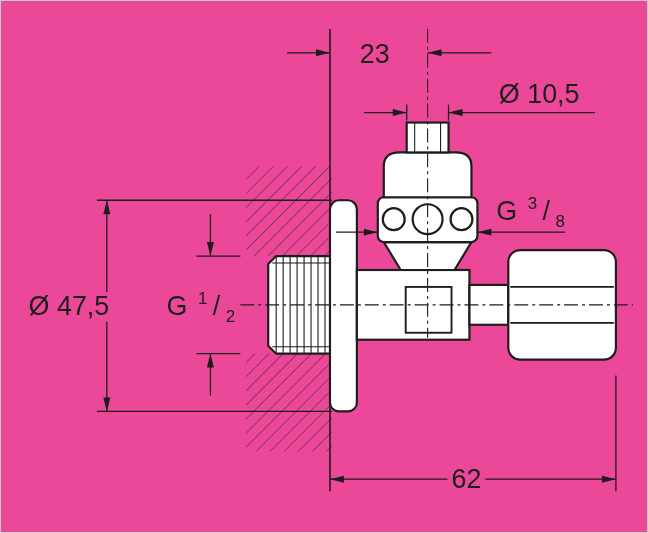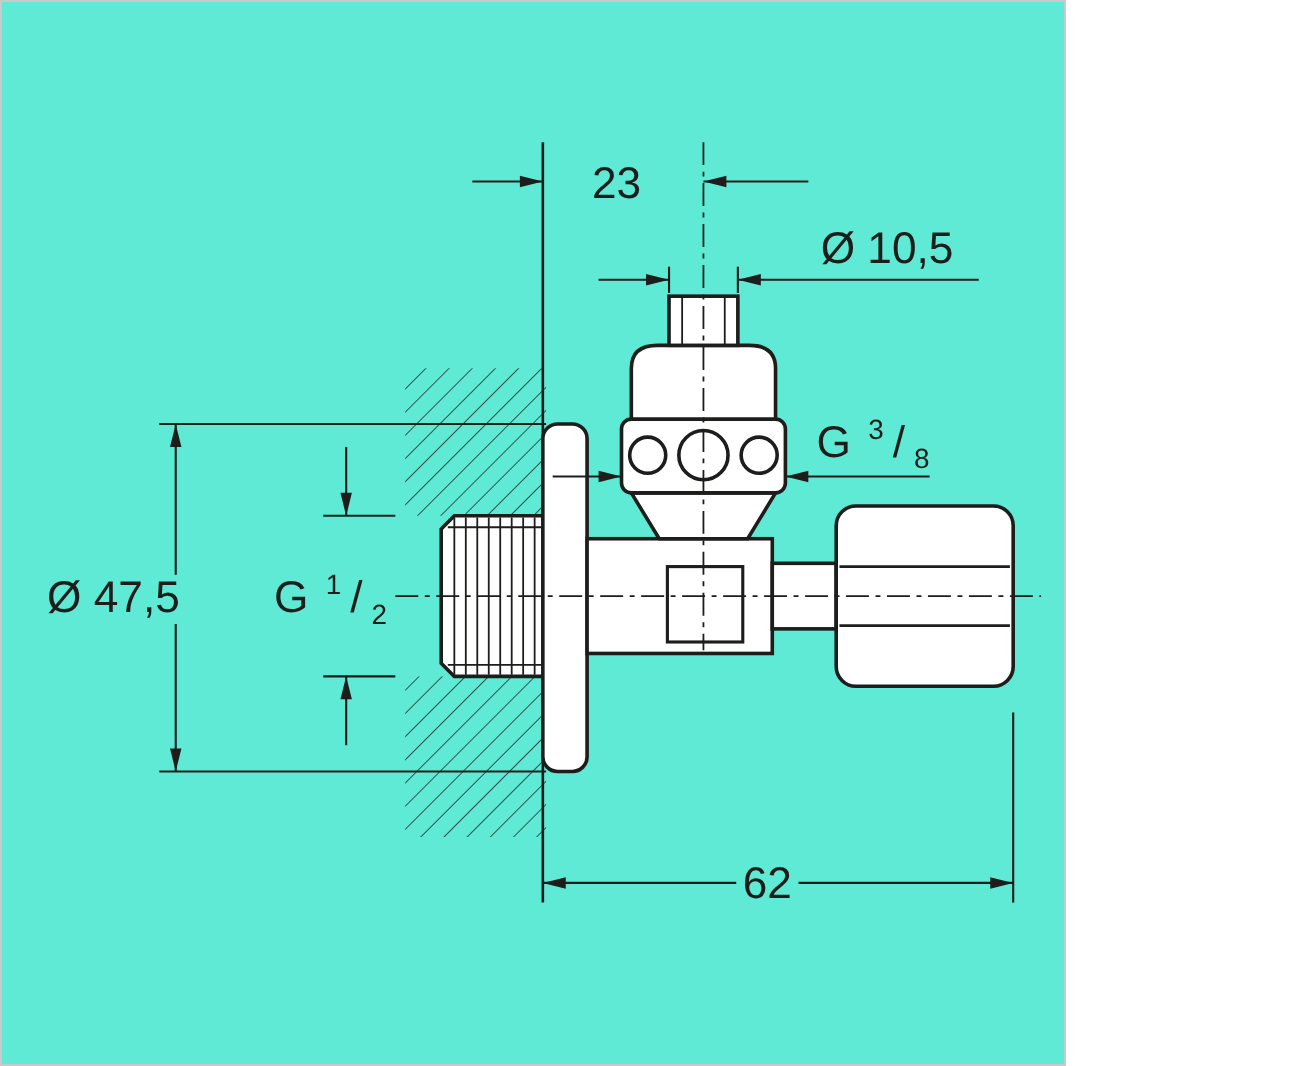--- a/index.html
+++ b/index.html
@@ -1,17 +1,17 @@
 <!DOCTYPE html>
 <html><head>
 <meta charset="utf-8">
 <style>
   html,body{margin:0;padding:0;background:#ffffff;}
   .canvas{
-    position:relative;width:533px;height:533px;background:#5eead4;
+    position:relative;width:648px;height:533px;background:#ec4899;
     border:1px solid #c9c9c9;box-sizing:border-box;
     font-family:"Liberation Sans",sans-serif;
   }
   svg{display:block;width:100%;height:100%;}
   .outline{fill:#ffffff;stroke:#1d1d1b;stroke-width:2.2;}
   .thin{stroke:#1d1d1b;stroke-width:1.1;fill:none;}
   .dim{stroke:#1d1d1b;stroke-width:1.3;fill:none;}
   .arrow{fill:#1d1d1b;stroke:none;}
   .cl{stroke:#1d1d1b;stroke-width:1.1;fill:none;stroke-dasharray:14 4 3 4;}
   .lbl{fill:#1d1d1b;font-size:27px;font-family:"Liberation Sans",sans-serif;}

